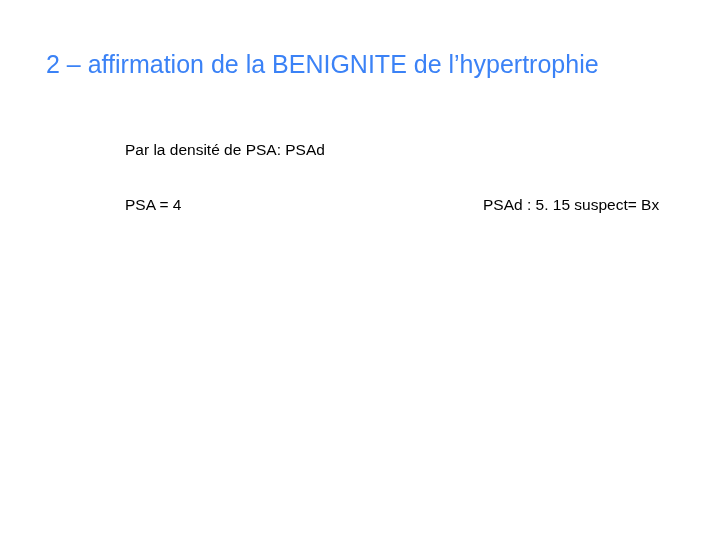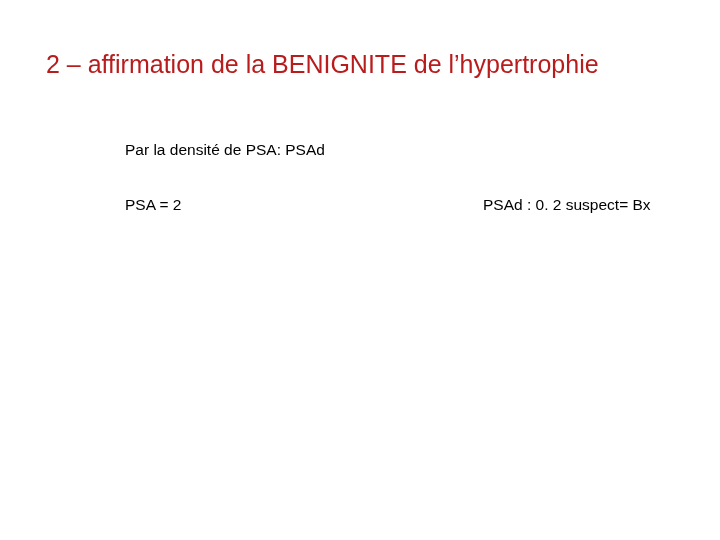--- a/index.html
+++ b/index.html
@@ -21,21 +21,21 @@
     box-sizing: border-box;
   }
   .slide-title {
     position: absolute;
     left: 46px;
     top: 48px;
     width: 640px;
     font-size: 25px;
     line-height: 32px;
     font-weight: normal;
-    color: #b91c1c;
+    color: #3b82f6;
     white-space: nowrap;
   }
   .body-block {
     position: absolute;
     left: 78px;
     top: 140px;
     width: 620px;
     margin-left: 47px;
   }
   .line {
@@ -82,19 +82,19 @@
 <div class="slide">
 
   <div class="slide-title">2 – affirmation de la BENIGNITE de l’hypertrophie</div>
 
   <div class="body-block">
 
     <div class="line line-1">Par la densité de PSA: PSAd</div>
 
 
     <div class="row row-1">
-      <span class="col-a">PSA = 2</span>
-      <span class="col-c">PSAd : 0. 2  suspect= Bx</span>
+      <span class="col-a">PSA = 4</span>
+      <span class="col-c">PSAd : 5. 15  suspect= Bx</span>
     </div>
 
 
   </div>
 </div>
 
 </body></html>

